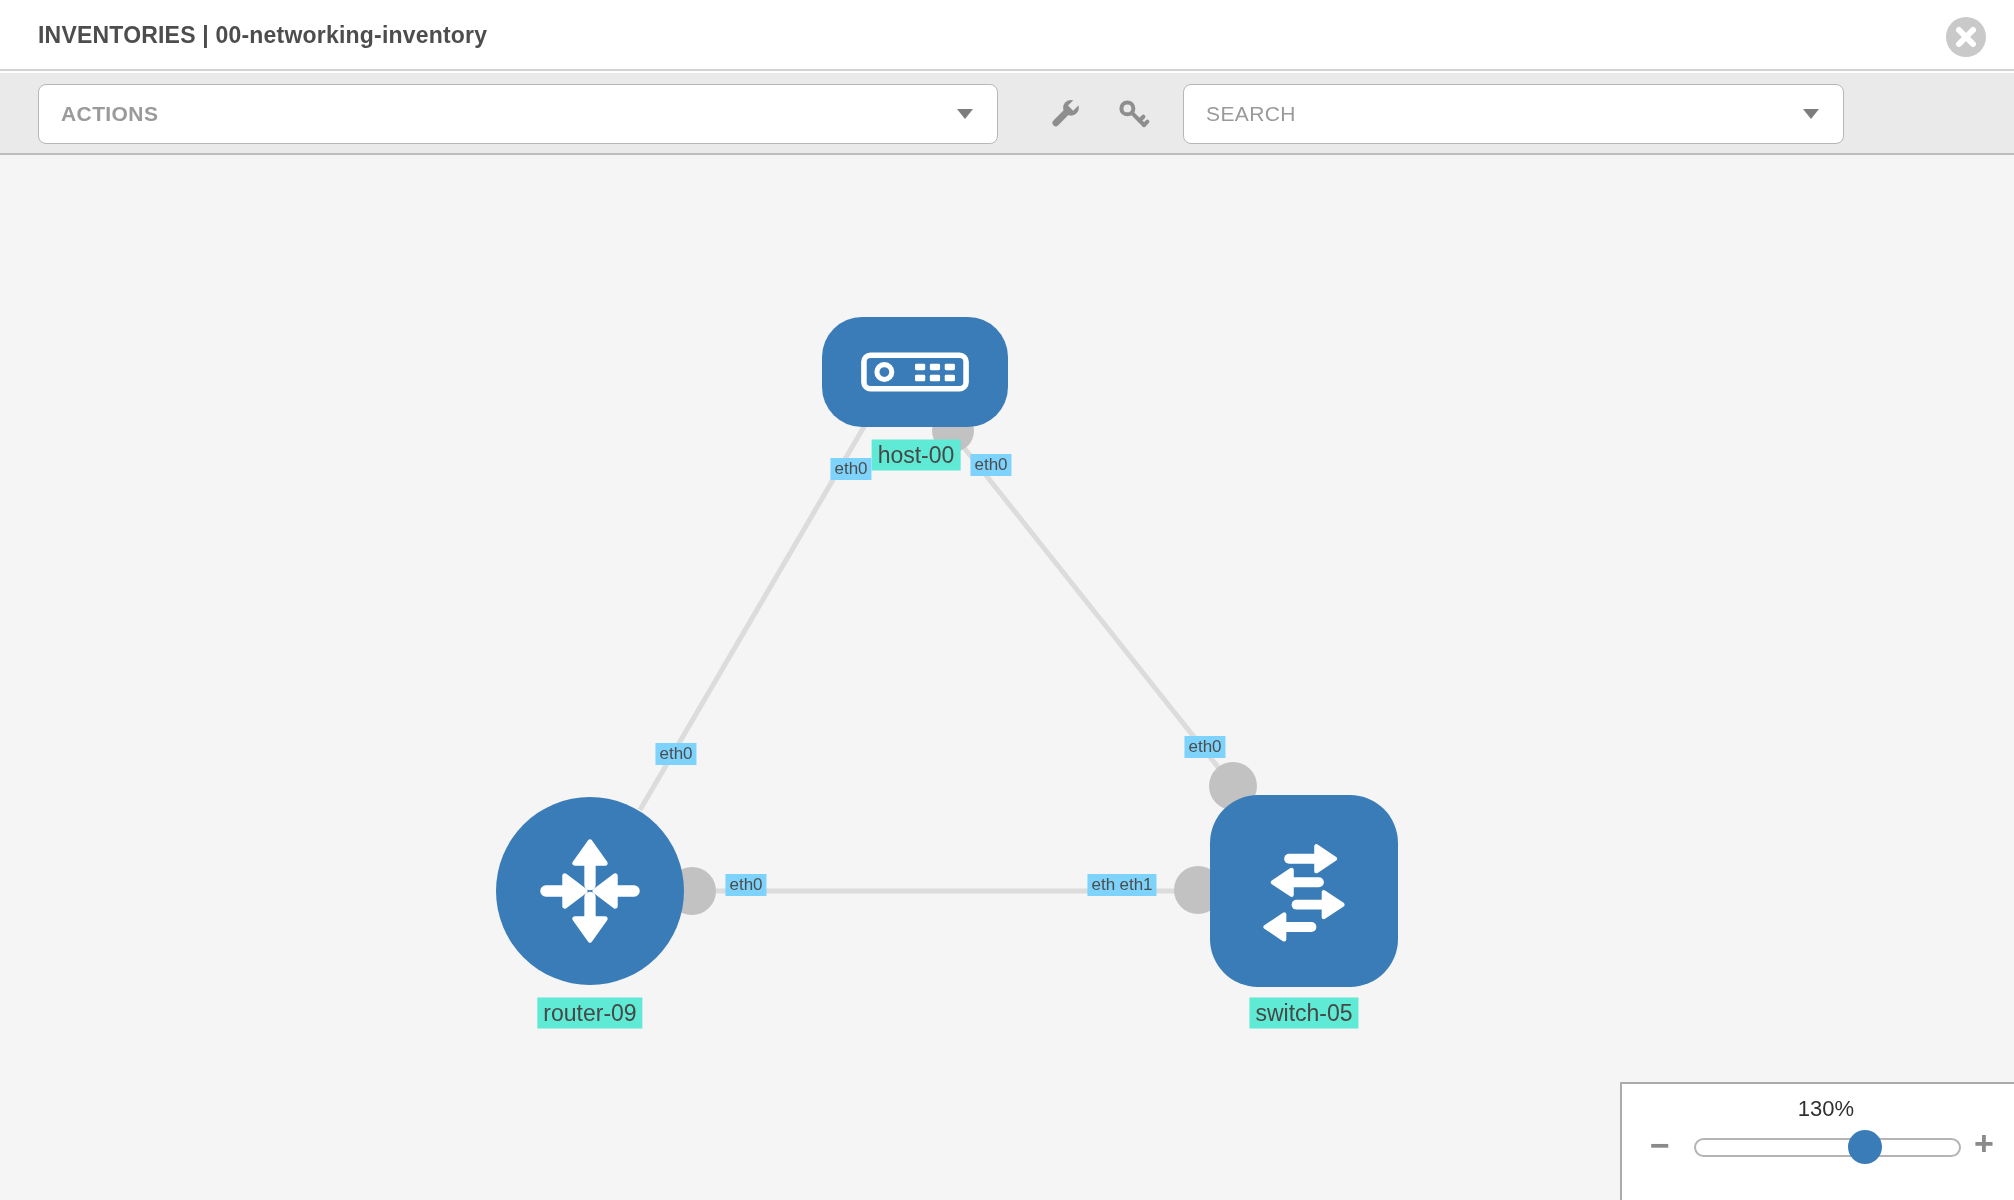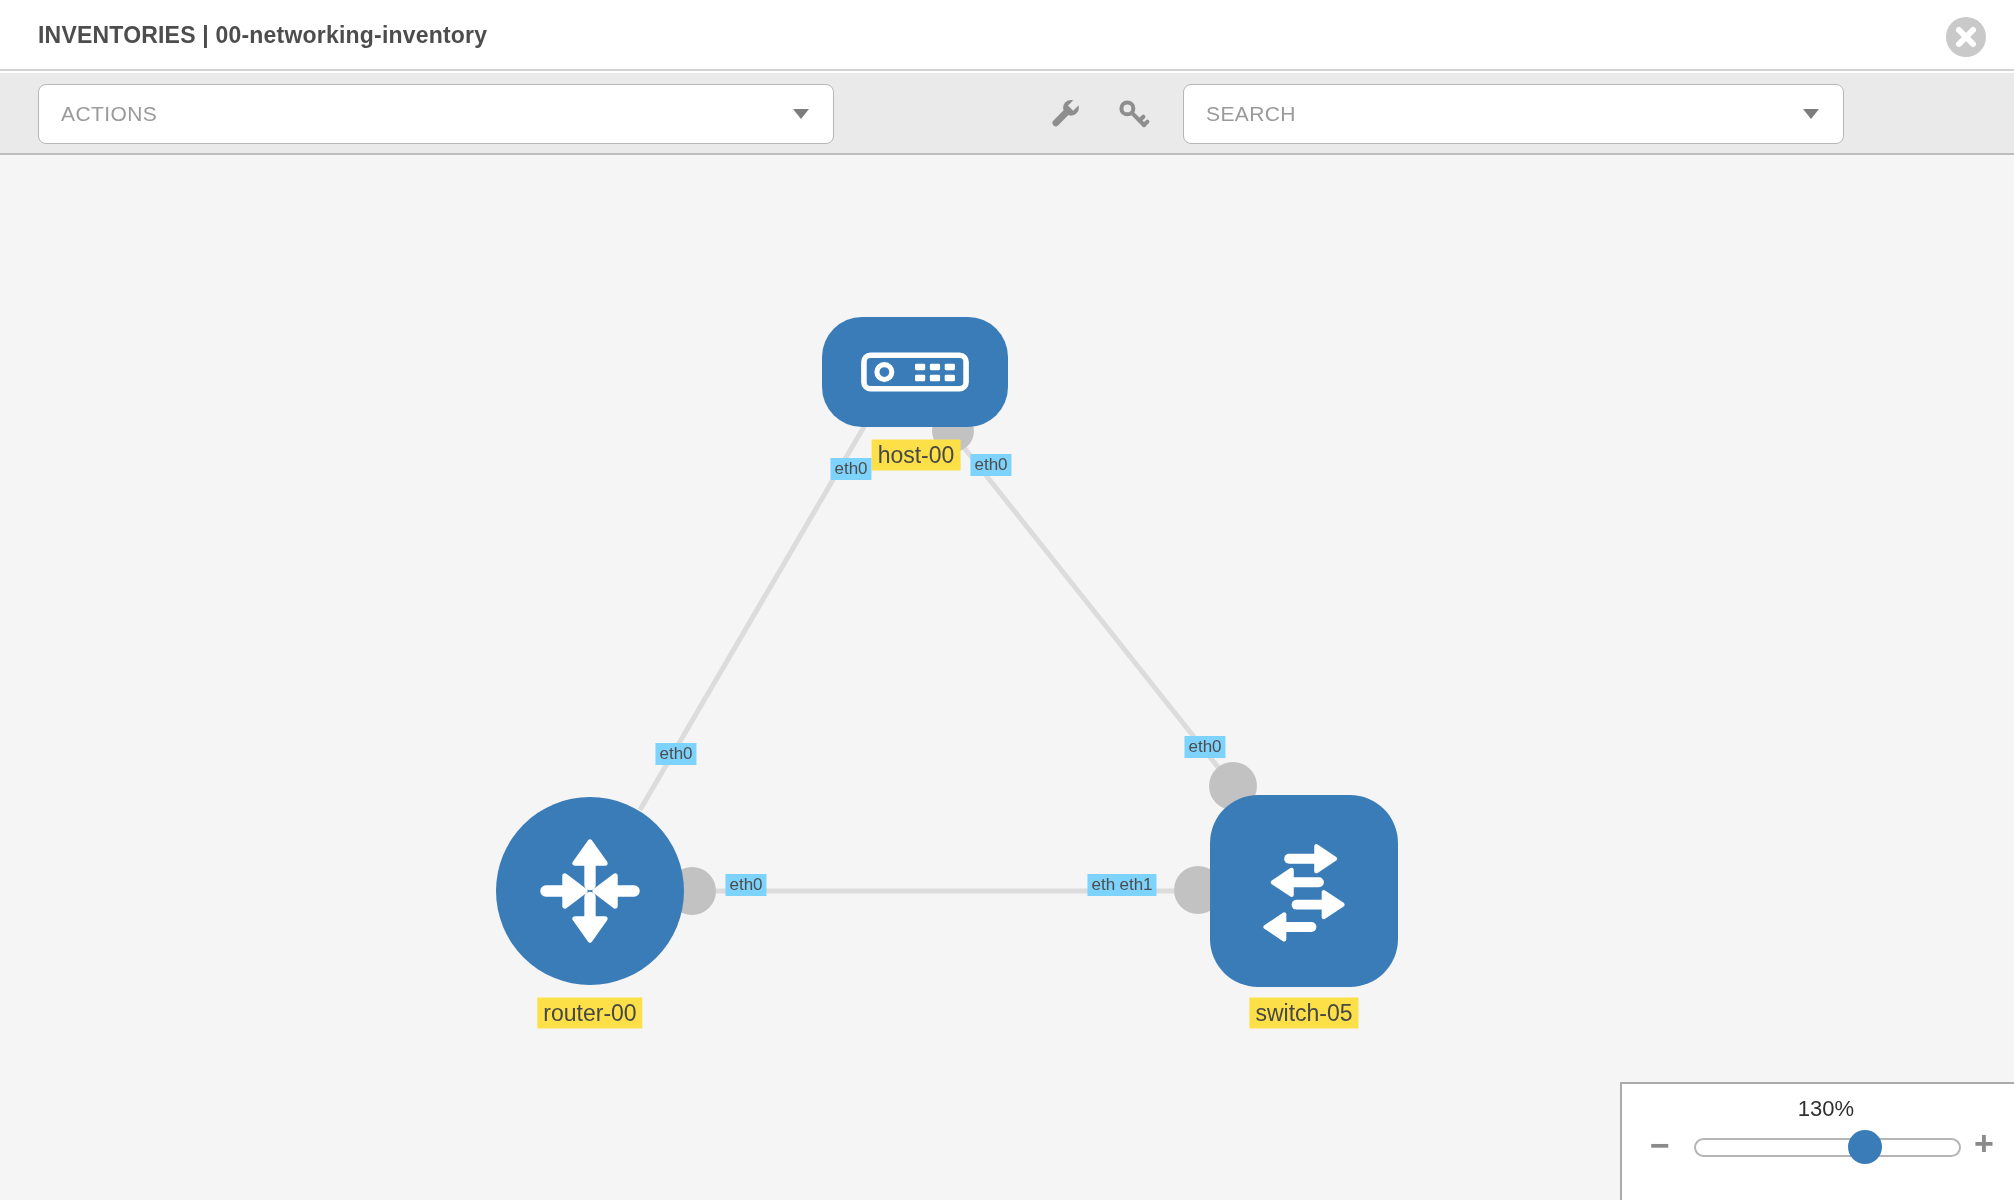--- a/index.html
+++ b/index.html
@@ -11,39 +11,39 @@
   .header { position:absolute; left:0; top:0; width:2014px; height:71px; background:#fff; border-bottom:2px solid #d2d2d2; }
   .title { position:absolute; left:38px; top:22px; font-size:23px; font-weight:bold; color:#4d4d4d; letter-spacing:.2px; }
   .close-btn { position:absolute; right:26px; top:15px; width:44px; height:44px; border:none; background:transparent; cursor:pointer; padding:0; }
 
   
   .toolbar { position:absolute; left:0; top:73px; width:2014px; height:82px; background:#eaeaea; border-bottom:2px solid #bdbdbd; }
   .select { position:absolute; top:11px; height:60px; background:#fff; border:1px solid #b7b7b7; border-radius:8px;
             display:flex; align-items:center; justify-content:space-between; padding:0 24px 0 22px; cursor:pointer; }
   .select .ph { font-size:21px; color:#9a9a9a; letter-spacing:.4px; }
   .caret { width:0; height:0; border-left:8px solid transparent; border-right:8px solid transparent; border-top:10px solid #7d7d7d; }
-  .select-actions { left:38px;  width:796px; }
+  .select-actions { left:38px;  width:960px;font-weight:bold; }
   .select-search  { left:1183px; width:661px; }
   .iconbtn { position:absolute; top:96px; width:36px; height:36px; border:none; background:transparent; cursor:pointer; padding:0; }
   .iconbtn svg { display:block; }
   .iconbtn-wrench { left:1049px; top:23px; }
   .iconbtn-key    { left:1115px; top:23px; }
 
   
   .canvas { position:absolute; left:0; top:155px; width:2014px; height:1045px; background:#f5f5f5; overflow:hidden; }
   .edges { position:absolute; left:0; top:0; z-index:1; }
   .edge { stroke:#dcdcdc; stroke-width:5; }
   .endpoint { fill:#c2c2c2; }
 
   .node { position:absolute; z-index:2; background:#3a7cb8; display:flex; align-items:center; justify-content:center; cursor:pointer; }
   .node-host   { left:822px;  top:162px; width:186px; height:110px; border-radius:40px; }
   .node-router { left:496px;  top:642px; width:188px; height:188px; border-radius:50%; }
   .node-switch { left:1210px; top:640px; width:188px; height:192px; border-radius:48px; }
 
-  .node-label { position:absolute; z-index:3; transform:translate(-50%,-50%); background:#fde047; color:#474747;
+  .node-label { position:absolute; z-index:3; transform:translate(-50%,-50%); background:#5eead4; color:#474747;
                 font-size:23px; padding:2px 6px; white-space:nowrap; }
   .eth-label  { position:absolute; z-index:3; transform:translate(-50%,-50%); background:#7dd3fc; color:#4d4d4d;
                 font-size:17px; padding:1px 4px; white-space:nowrap; }
   .eth-front { z-index:4; }
 
   
   .zoom-panel { position:absolute; left:1620px; top:927px; width:400px; height:125px; z-index:5;
                 background:#fff; border:2px solid #ababab; }
   .zoom-pct { position:absolute; left:204px; top:12px; transform:translateX(-50%); font-size:22px; color:#303030; }
   .zoom-btn { position:absolute; border:none; background:transparent; color:#8a8a8a; font-size:34px; font-weight:bold;
@@ -152,21 +152,21 @@
           <path d="M25 43 L40 33 L40 53 Z" stroke-width="3.5"></path>
           <line x1="44" y1="61" x2="68" y2="61"></line>
           <path d="M81 61 L66 51 L66 71 Z" stroke-width="3.5"></path>
           <line x1="56" y1="79" x2="32" y2="79"></line>
           <path d="M19 79 L34 69 L34 89 Z" stroke-width="3.5"></path>
         </g>
       </svg>
     </div>
 
     <div class="node-label" style="left:916px;  top:300px;">host-00</div>
-    <div class="node-label" style="left:590px;  top:858px;">router-00</div>
+    <div class="node-label" style="left:590px;  top:858px;">router-09</div>
     <div class="node-label" style="left:1304px; top:858px;">switch-05</div>
 
     <div class="eth-label" style="left:851px;  top:314px;">eth0</div>
     <div class="eth-label" style="left:991px;  top:310px;">eth0</div>
     <div class="eth-label" style="left:676px;  top:599px;">eth0</div>
     <div class="eth-label" style="left:1205px; top:592px;">eth0</div>
     <div class="eth-label" style="left:746px;  top:730px;">eth0</div>
     <div class="eth-label" style="left:1108px; top:730px;">eth1</div>
     <div class="eth-label eth-front" style="left:1136px; top:730px;">eth1</div>
 

